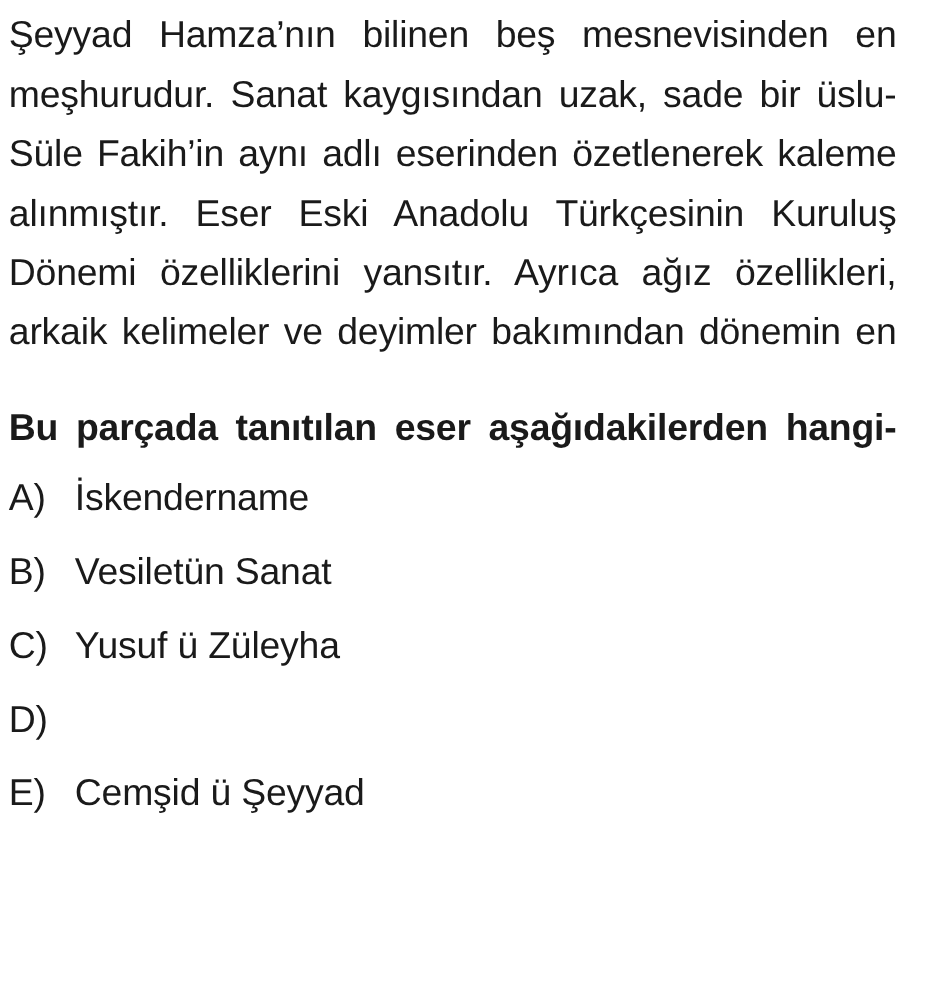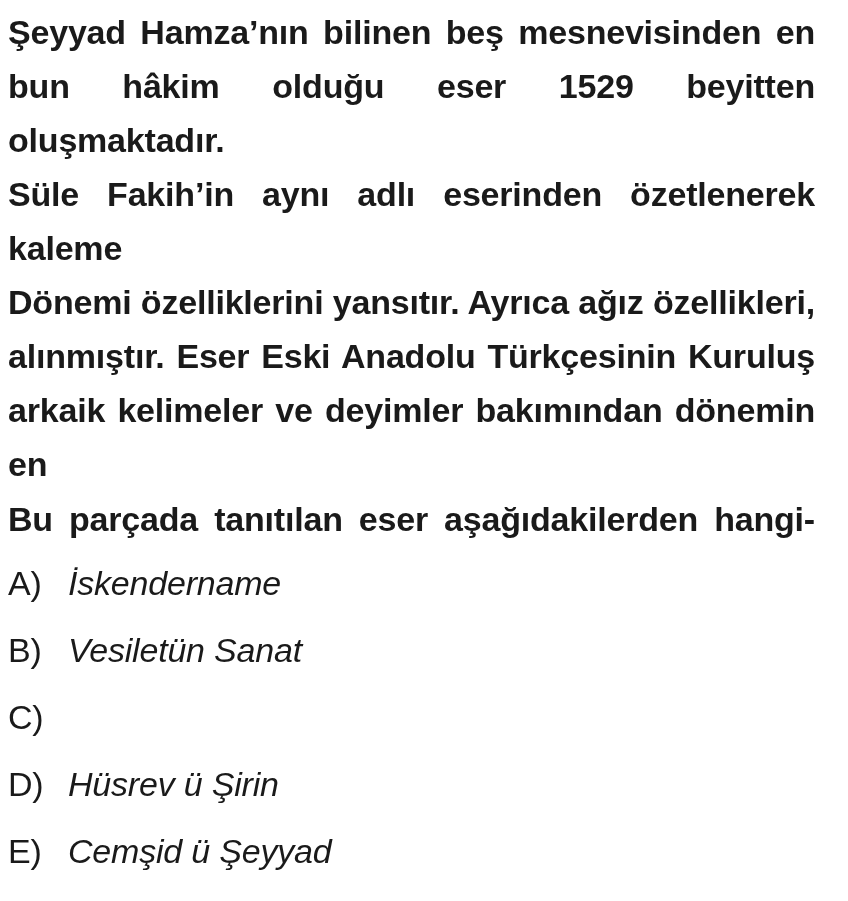--- a/index.html
+++ b/index.html
@@ -9,29 +9,28 @@
     height: 901px;
     overflow: hidden;
     font-family: "Liberation Sans", "DejaVu Sans", sans-serif;
     color: #1a1a1a;
     padding: 5px 33px 0 8px;
   }
   .passage {
     font-size: 34px;
     line-height: 54px;
     letter-spacing: -0.2px;
-    font-weight: bold;
   }
   .line { display: block; }
   .just {
     text-align: justify;
     text-align-last: justify;
   }
   .question {
-    margin-top: 1px;
+    margin-top: 33px;
     font-size: 34px;
     line-height: 54px;
     font-weight: bold;
     letter-spacing: -0.2px;
   }
   .options {
     margin-top: 10px;
     list-style: none;
   }
   .option {
@@ -42,34 +41,33 @@
     margin-bottom: 13px;
     letter-spacing: -0.2px;
   }
   .option:last-child { margin-bottom: 0; }
   .option-letter {
     flex: 0 0 60px;
     width: 60px;
     font-style: normal;
   }
   .option-text {
-    font-style: italic;
   }
 </style>
 </head>
 <body>
 
 <div>
 
   <div class="passage">
     <span class="line just">Şeyyad Hamza’nın bilinen beş mesnevisinden en</span>
-    <span class="line just">bun hâkim olduğu eser 1529 beyitten oluşmaktadır.</span>
+    <span class="line just">meşhurudur. Sanat kaygısından uzak, sade bir üslu-</span>
     <span class="line just">Süle Fakih’in aynı adlı eserinden özetlenerek kaleme</span>
+    <span class="line just">alınmıştır. Eser Eski Anadolu Türkçesinin Kuruluş</span>
     <span class="line just">Dönemi özelliklerini yansıtır. Ayrıca ağız özellikleri,</span>
-    <span class="line just">alınmıştır. Eser Eski Anadolu Türkçesinin Kuruluş</span>
     <span class="line just">arkaik kelimeler ve deyimler bakımından dönemin en</span>
   </div>
 
   <div class="question">
     <span class="line just">Bu parçada tanıtılan eser aşağıdakilerden hangi-</span>
   </div>
 
   <div class="options">
 
     <div class="option">
@@ -77,25 +75,25 @@
       <span class="option-text">İskendername</span>
     </div>
 
     <div class="option">
       <span class="option-letter">B)</span>
       <span class="option-text">Vesiletün Sanat</span>
     </div>
 
     <div class="option">
       <span class="option-letter">C)</span>
+      <span class="option-text">Yusuf ü Züleyha</span>
     </div>
 
     <div class="option">
       <span class="option-letter">D)</span>
-      <span class="option-text">Hüsrev ü Şirin</span>
     </div>
 
     <div class="option">
       <span class="option-letter">E)</span>
       <span class="option-text">Cemşid ü Şeyyad</span>
     </div>
 
   </div>
 
 </div>

